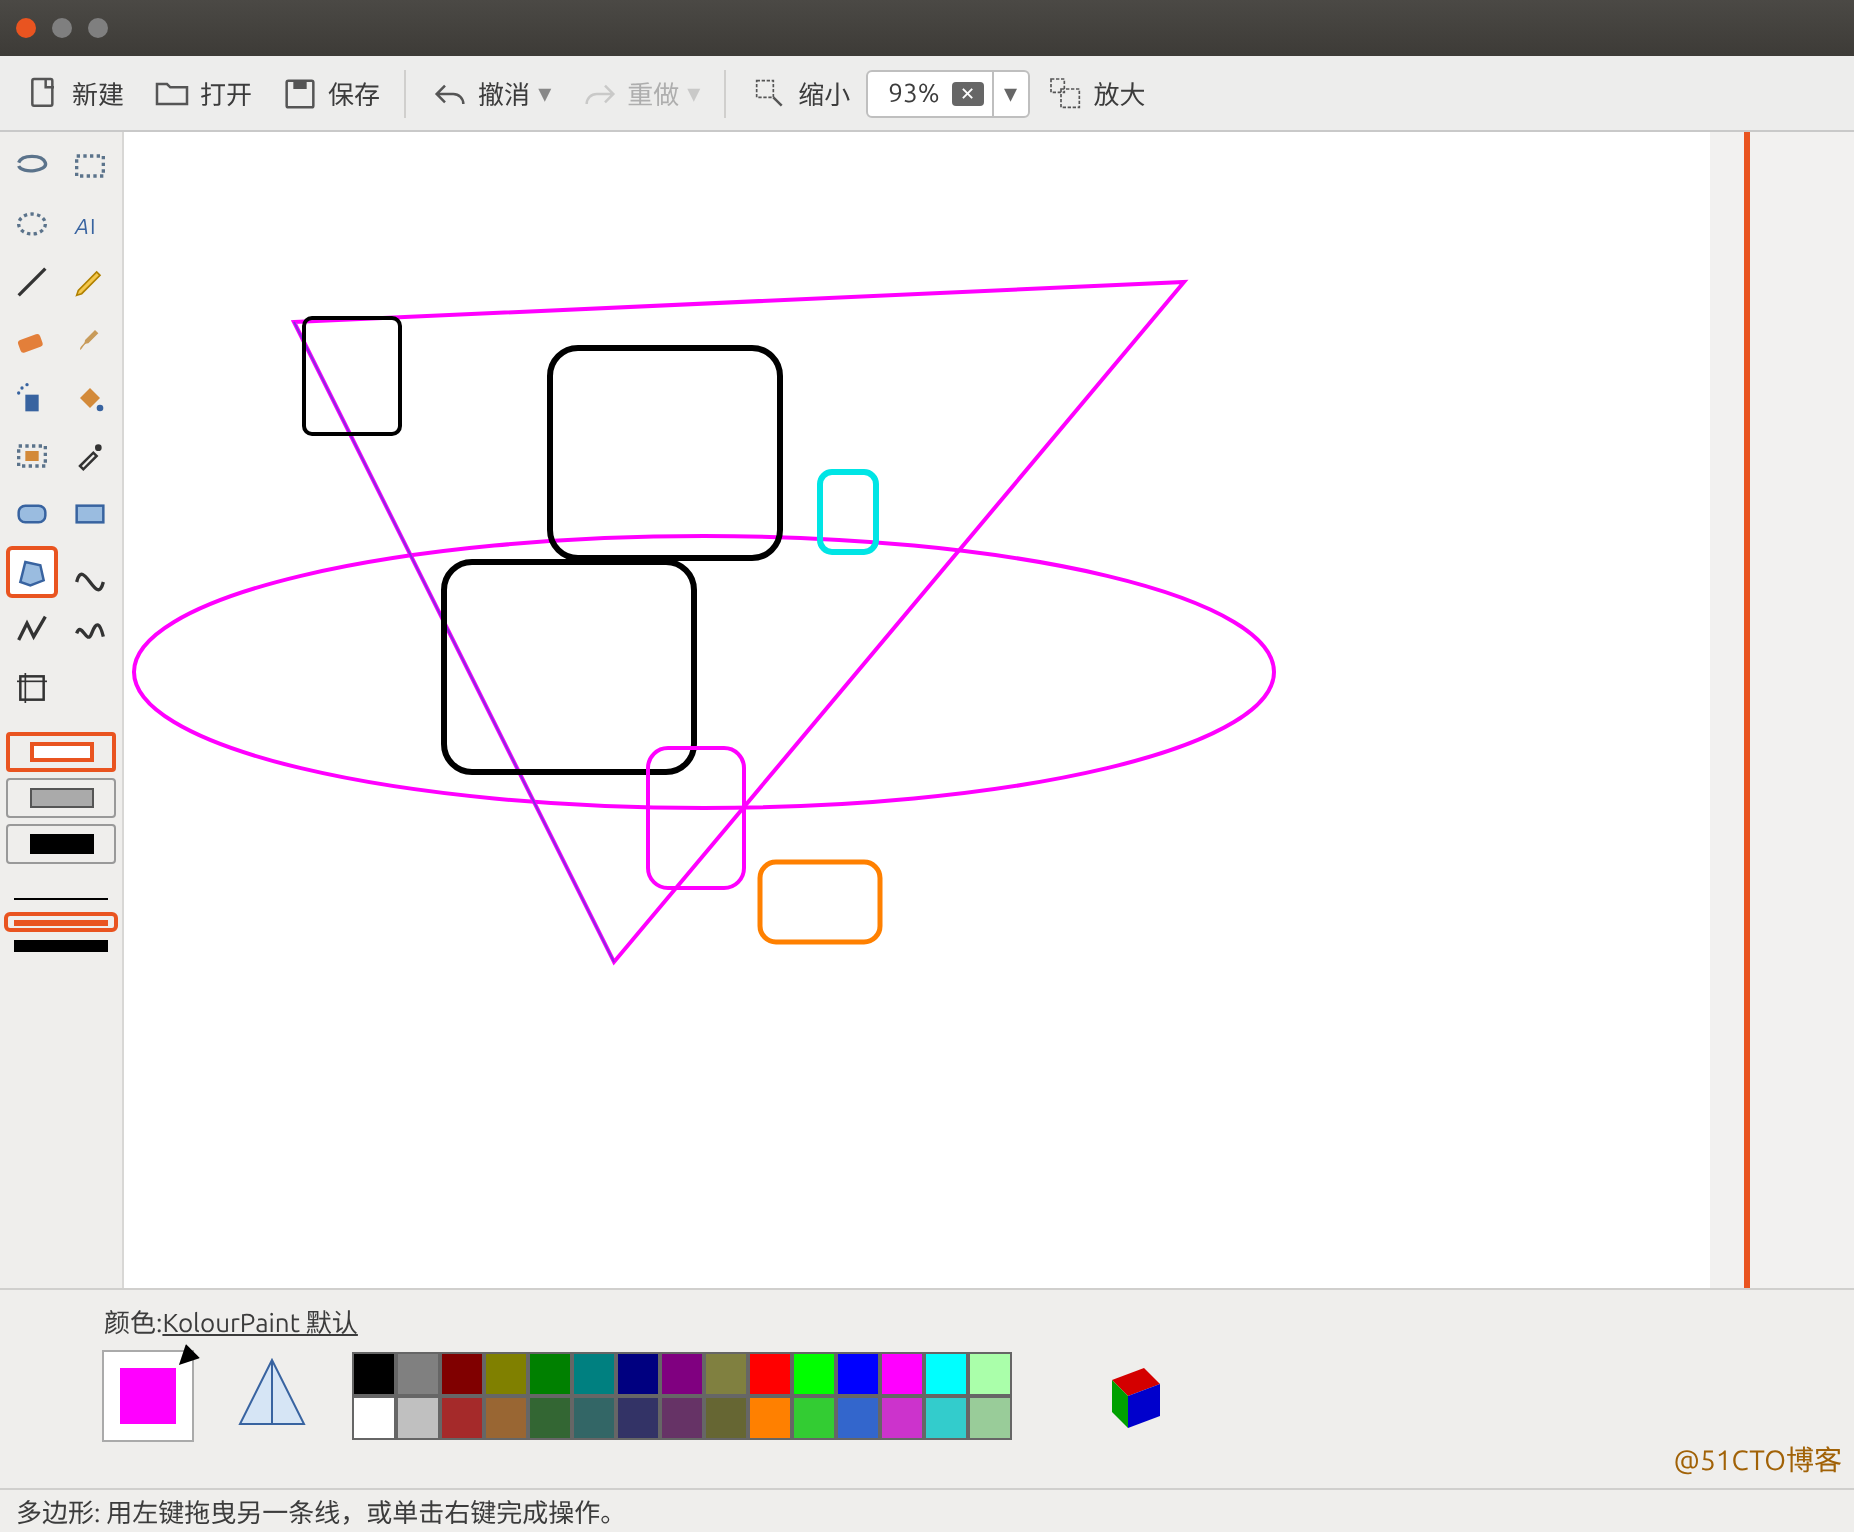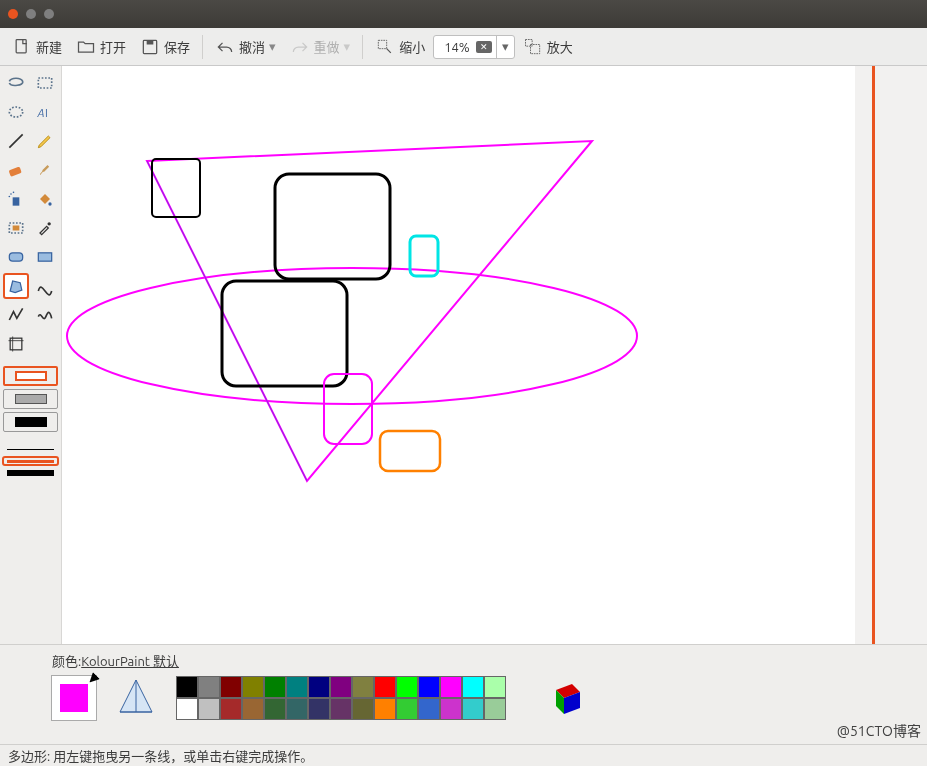--- a/index.html
+++ b/index.html
@@ -34,21 +34,21 @@
   .rbar{position:absolute;right:52px;top:0;width:3px;height:582px;background:#e95420}
   .bottom{height:100px;background:#efeeec;border-top:1px solid #d0cfcd;padding:6px 52px 6px 52px}
   .colorlbl{font-size:13px;color:#3c3c3c;margin-bottom:6px}
   .colorrow{display:flex;align-items:center;gap:20px}
   .curcol{width:44px;height:44px;background:#ff00ff;border:8px solid #fff;outline:1px solid #aaa;position:relative}
   .curcol::after{content:"";position:absolute;right:-10px;top:-10px;width:10px;height:10px;background:#000;transform:rotate(45deg);clip-path:polygon(0 0,100% 0,50% 100%)}
   .palette{display:grid;grid-template-columns:repeat(15,22px);grid-template-rows:22px 22px}
   .sw{border:1px solid #666}
   .cube{width:40px;height:40px;margin-left:20px}
   .statusbar{height:22px;background:#efeeec;border-top:1px solid #d0cfcd;display:flex;align-items:center;padding:0 8px;color:#4c4c4c;font-size:13px}
-  .wm{position:absolute;right:6px;bottom:26px;color:#404040;font-size:14px}
+  .wm{position:absolute;right:6px;bottom:26px;color:#a16207;font-size:14px}
   .trans{opacity:.35}
   .ico{display:inline-flex;align-items:center;justify-content:center;width:20px;height:20px}
 </style>
 </head>
 <body>
 
 <div class="titlebar">
   <div class="dot d1"></div>
   <div class="dot d2"></div>
   <div class="dot d3"></div>
@@ -104,21 +104,21 @@
   <div class="tbtn">
     <span class="ico">
         <svg viewBox="0 0 24 24">
           <rect x="4" y="4" width="10" height="10" fill="none" stroke="#555" stroke-dasharray="2 1"></rect>
           <path d="M14 14l5 5" stroke="#555" stroke-width="1.5"></path>
         </svg>
       </span>
     <span>缩小</span>
   </div>
   <div class="zoombox">
-    <span class="zv">14%</span>
+    <span class="zv">93%</span>
     <span class="zx">✕</span>
     <span class="zd">▾</span>
   </div>
   <div class="tbtn">
     <span class="ico">
         <svg viewBox="0 0 24 24">
           <rect x="3" y="3" width="8" height="8" fill="none" stroke="#555" stroke-dasharray="2 1"></rect>
           <rect x="9" y="9" width="11" height="11" fill="none" stroke="#555" stroke-dasharray="2 1"></rect>
         </svg>
       </span>

